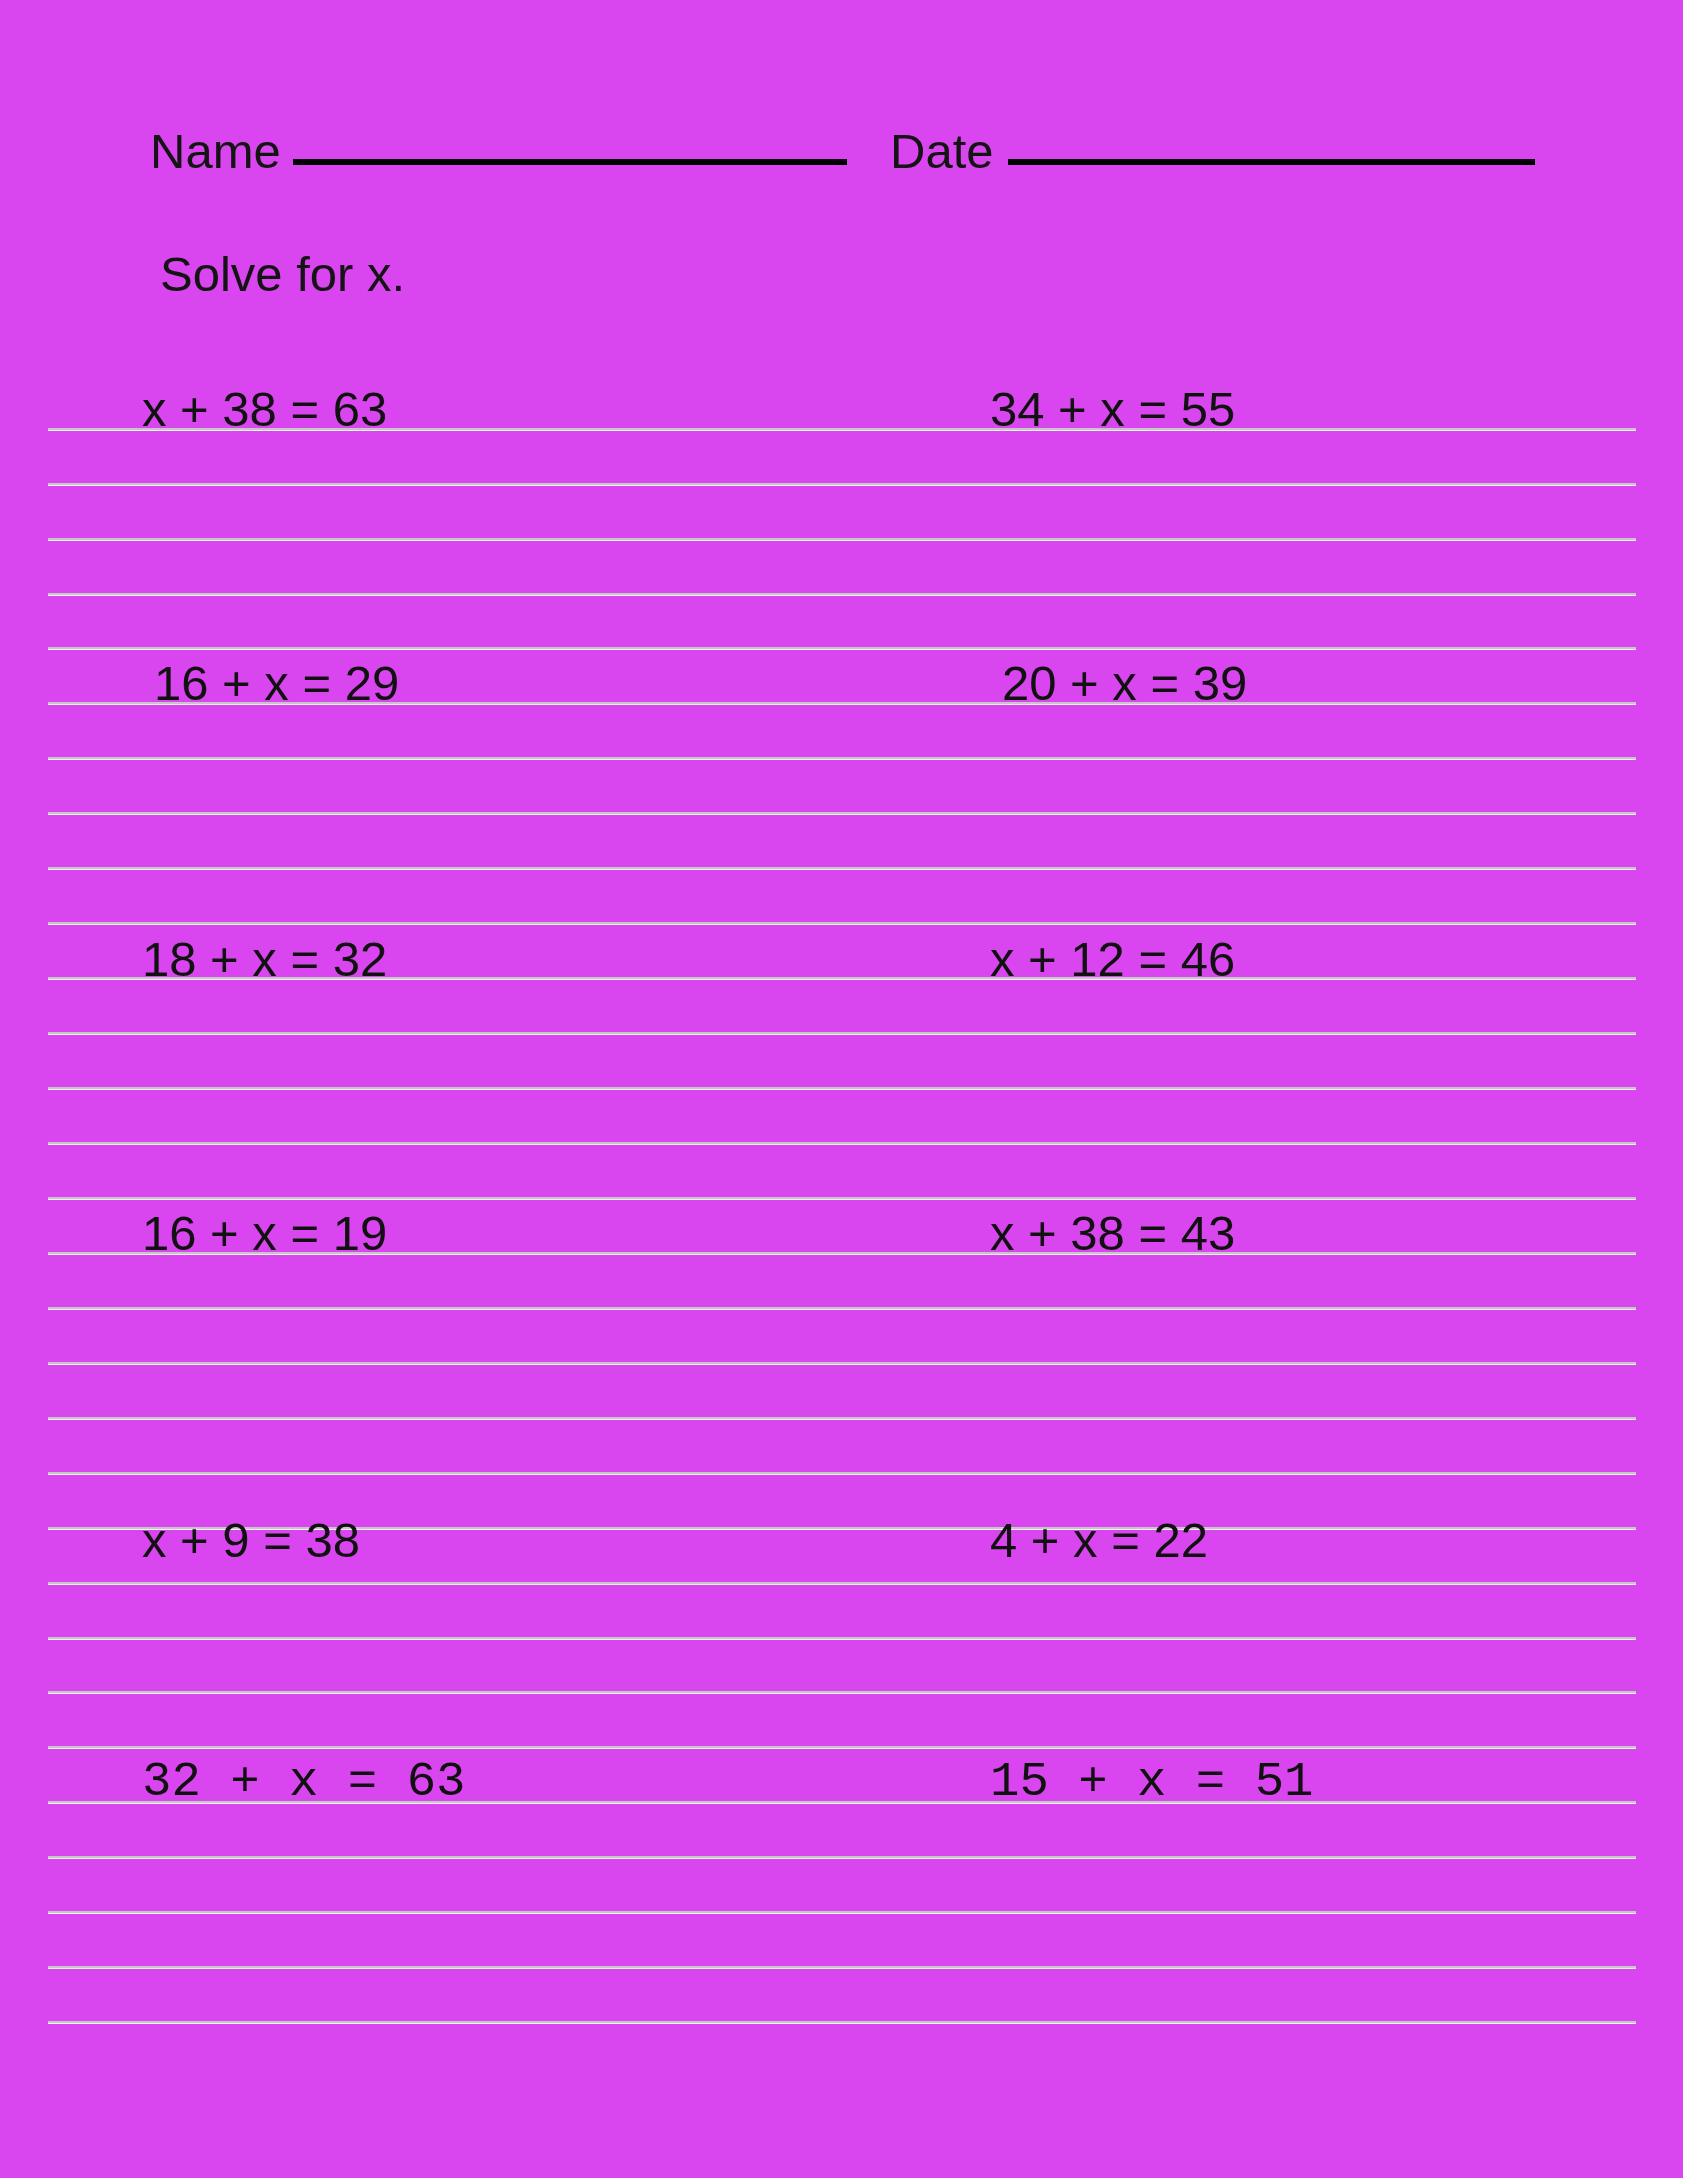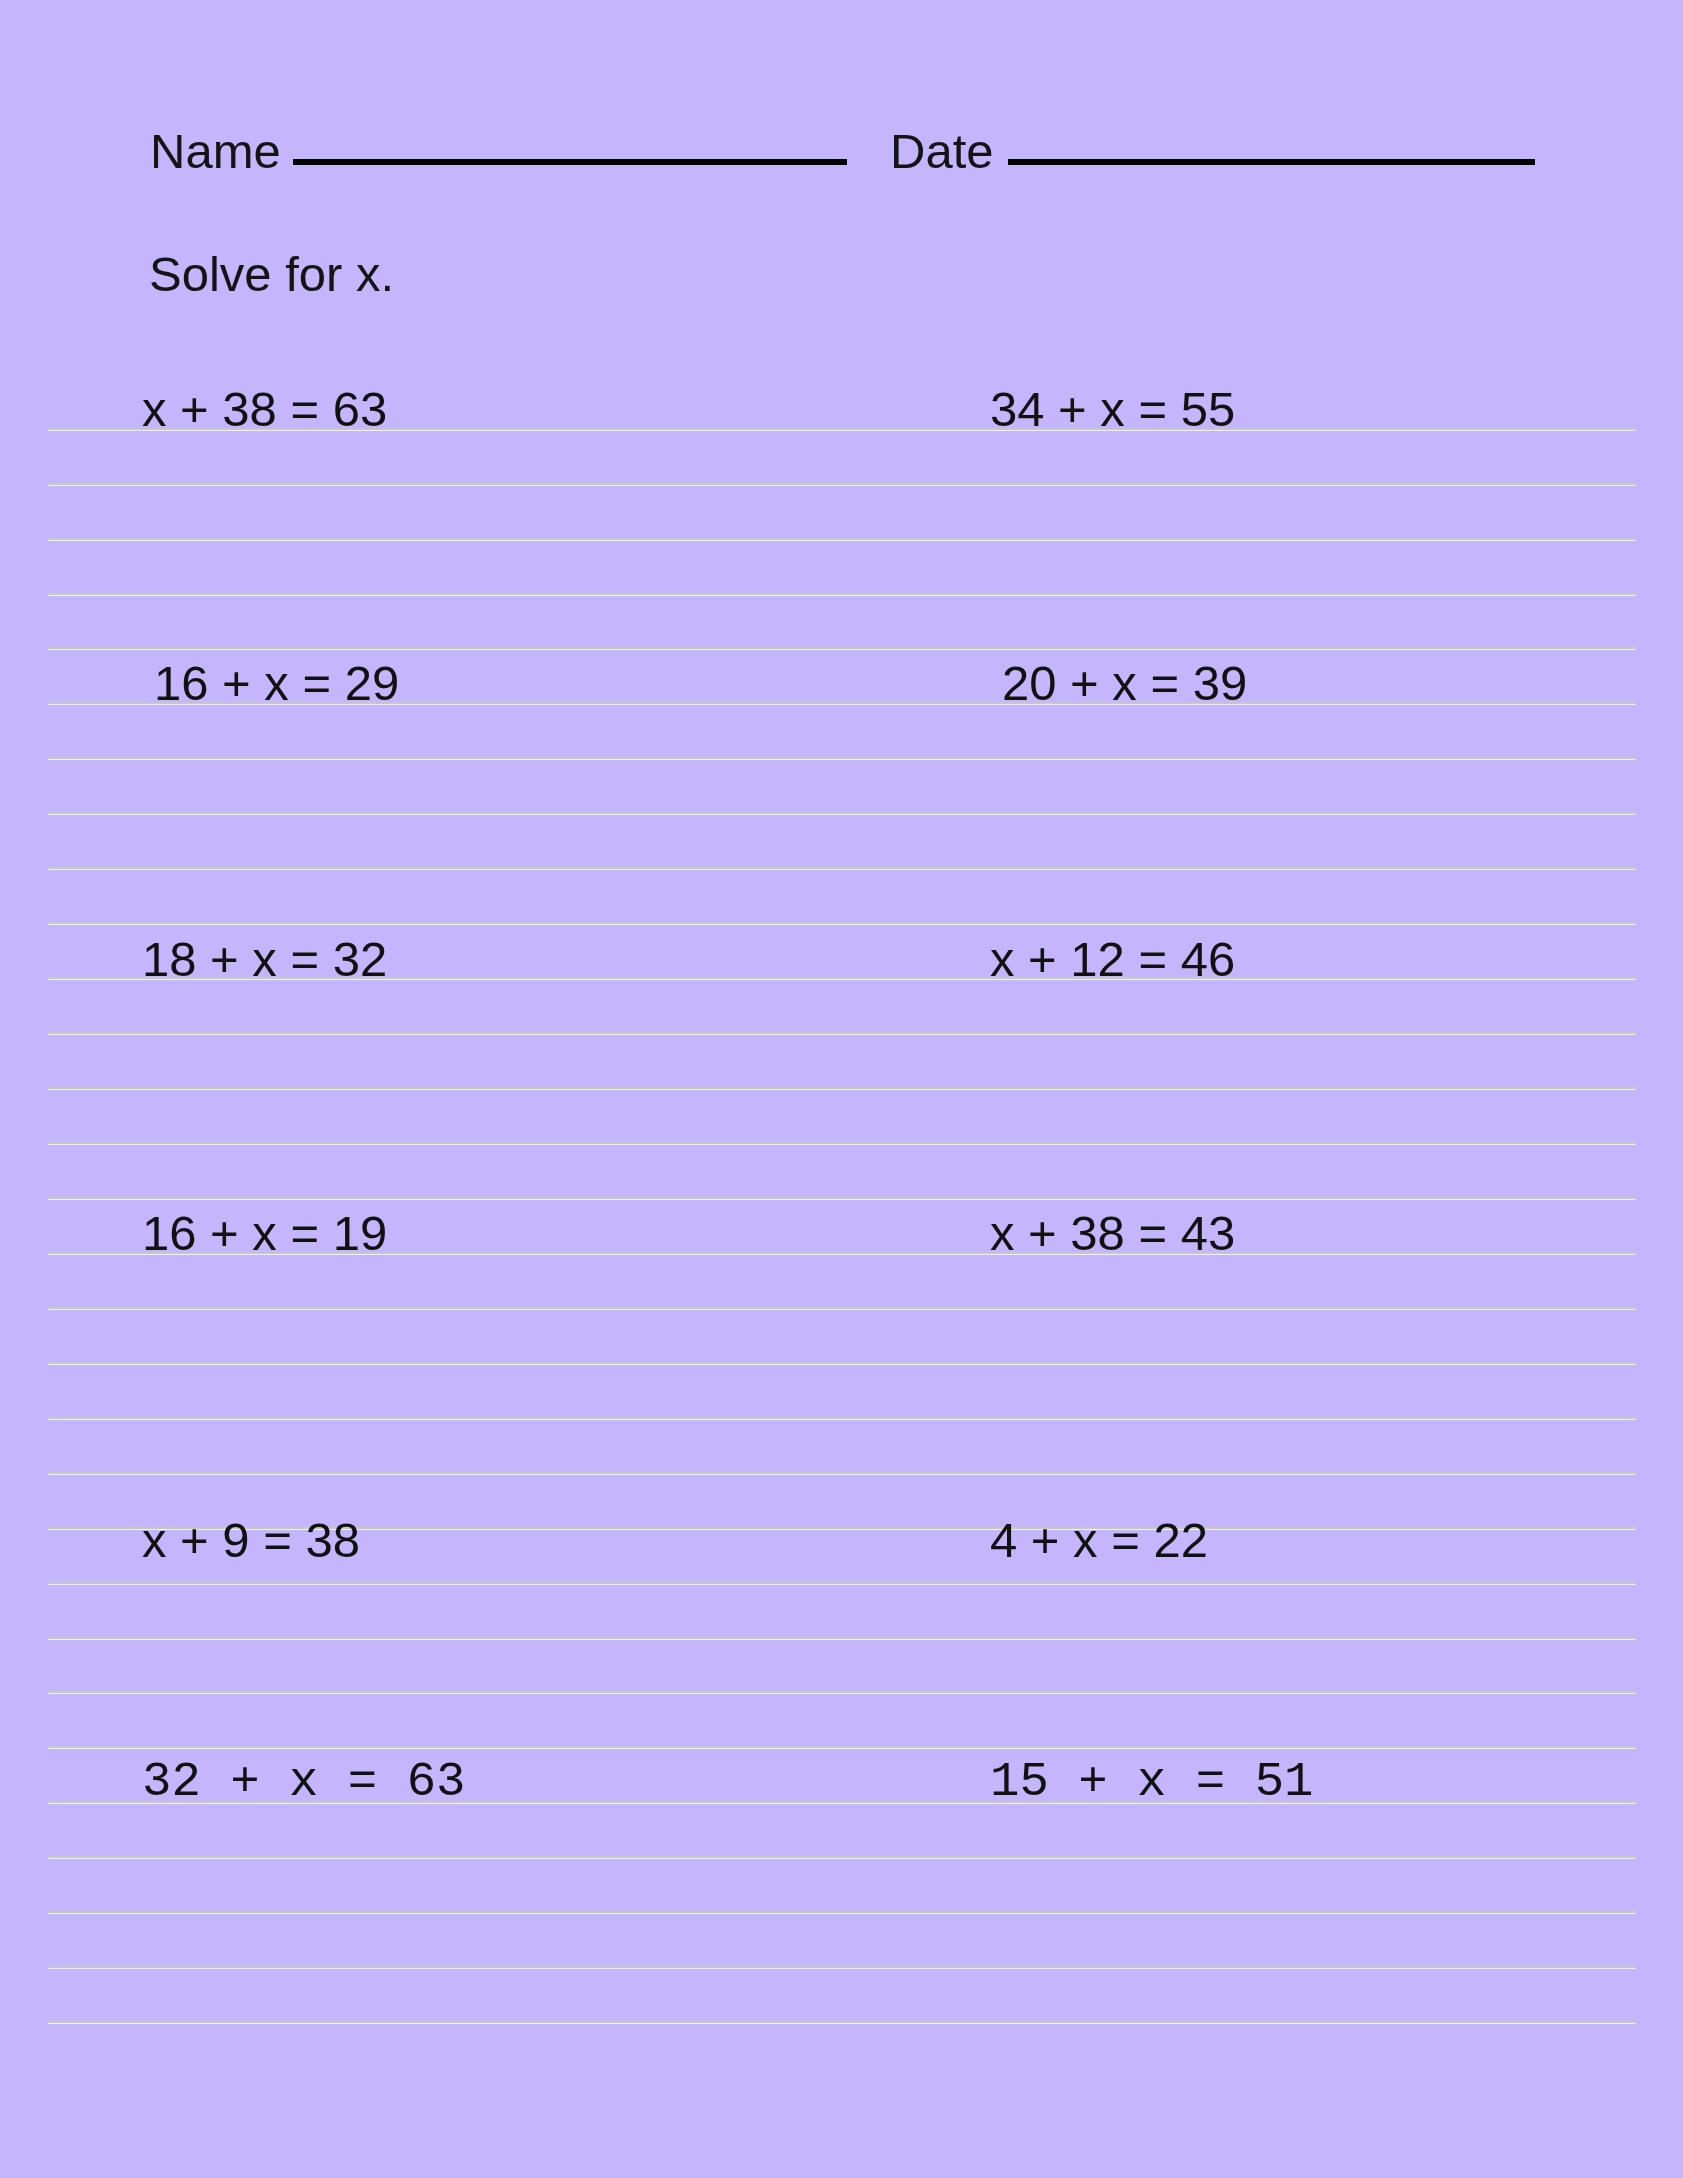--- a/index.html
+++ b/index.html
@@ -4,21 +4,21 @@
 <style>
   html, body {
     margin: 0;
     padding: 0;
     background: #ffffff;
   }
   #page {
     position: relative;
     width: 1683px;
     height: 2178px;
-    background: #c4b5fd;
+    background: #d946ef;
     font-family: "Liberation Sans", sans-serif;
     color: #141414;
     overflow: hidden;
   }
   
   .hdr-label {
     position: absolute;
     font-size: 49px;
     line-height: 1;
     color: #141414;
@@ -30,21 +30,21 @@
     position: absolute;
     height: 6px;
     background: #000000;
   }
   #name-blank { left: 293px; top: 159px; width: 554px; }
   #date-blank { left: 1008px; top: 159px; width: 527px; }
 
   
   #instructions {
     position: absolute;
-    left: 149px;
+    left: 160px;
     top: 250px;
     font-size: 49px;
     line-height: 1;
     white-space: pre;
   }
 
   
   .ruled-line {
     position: absolute;
     left: 48px;

